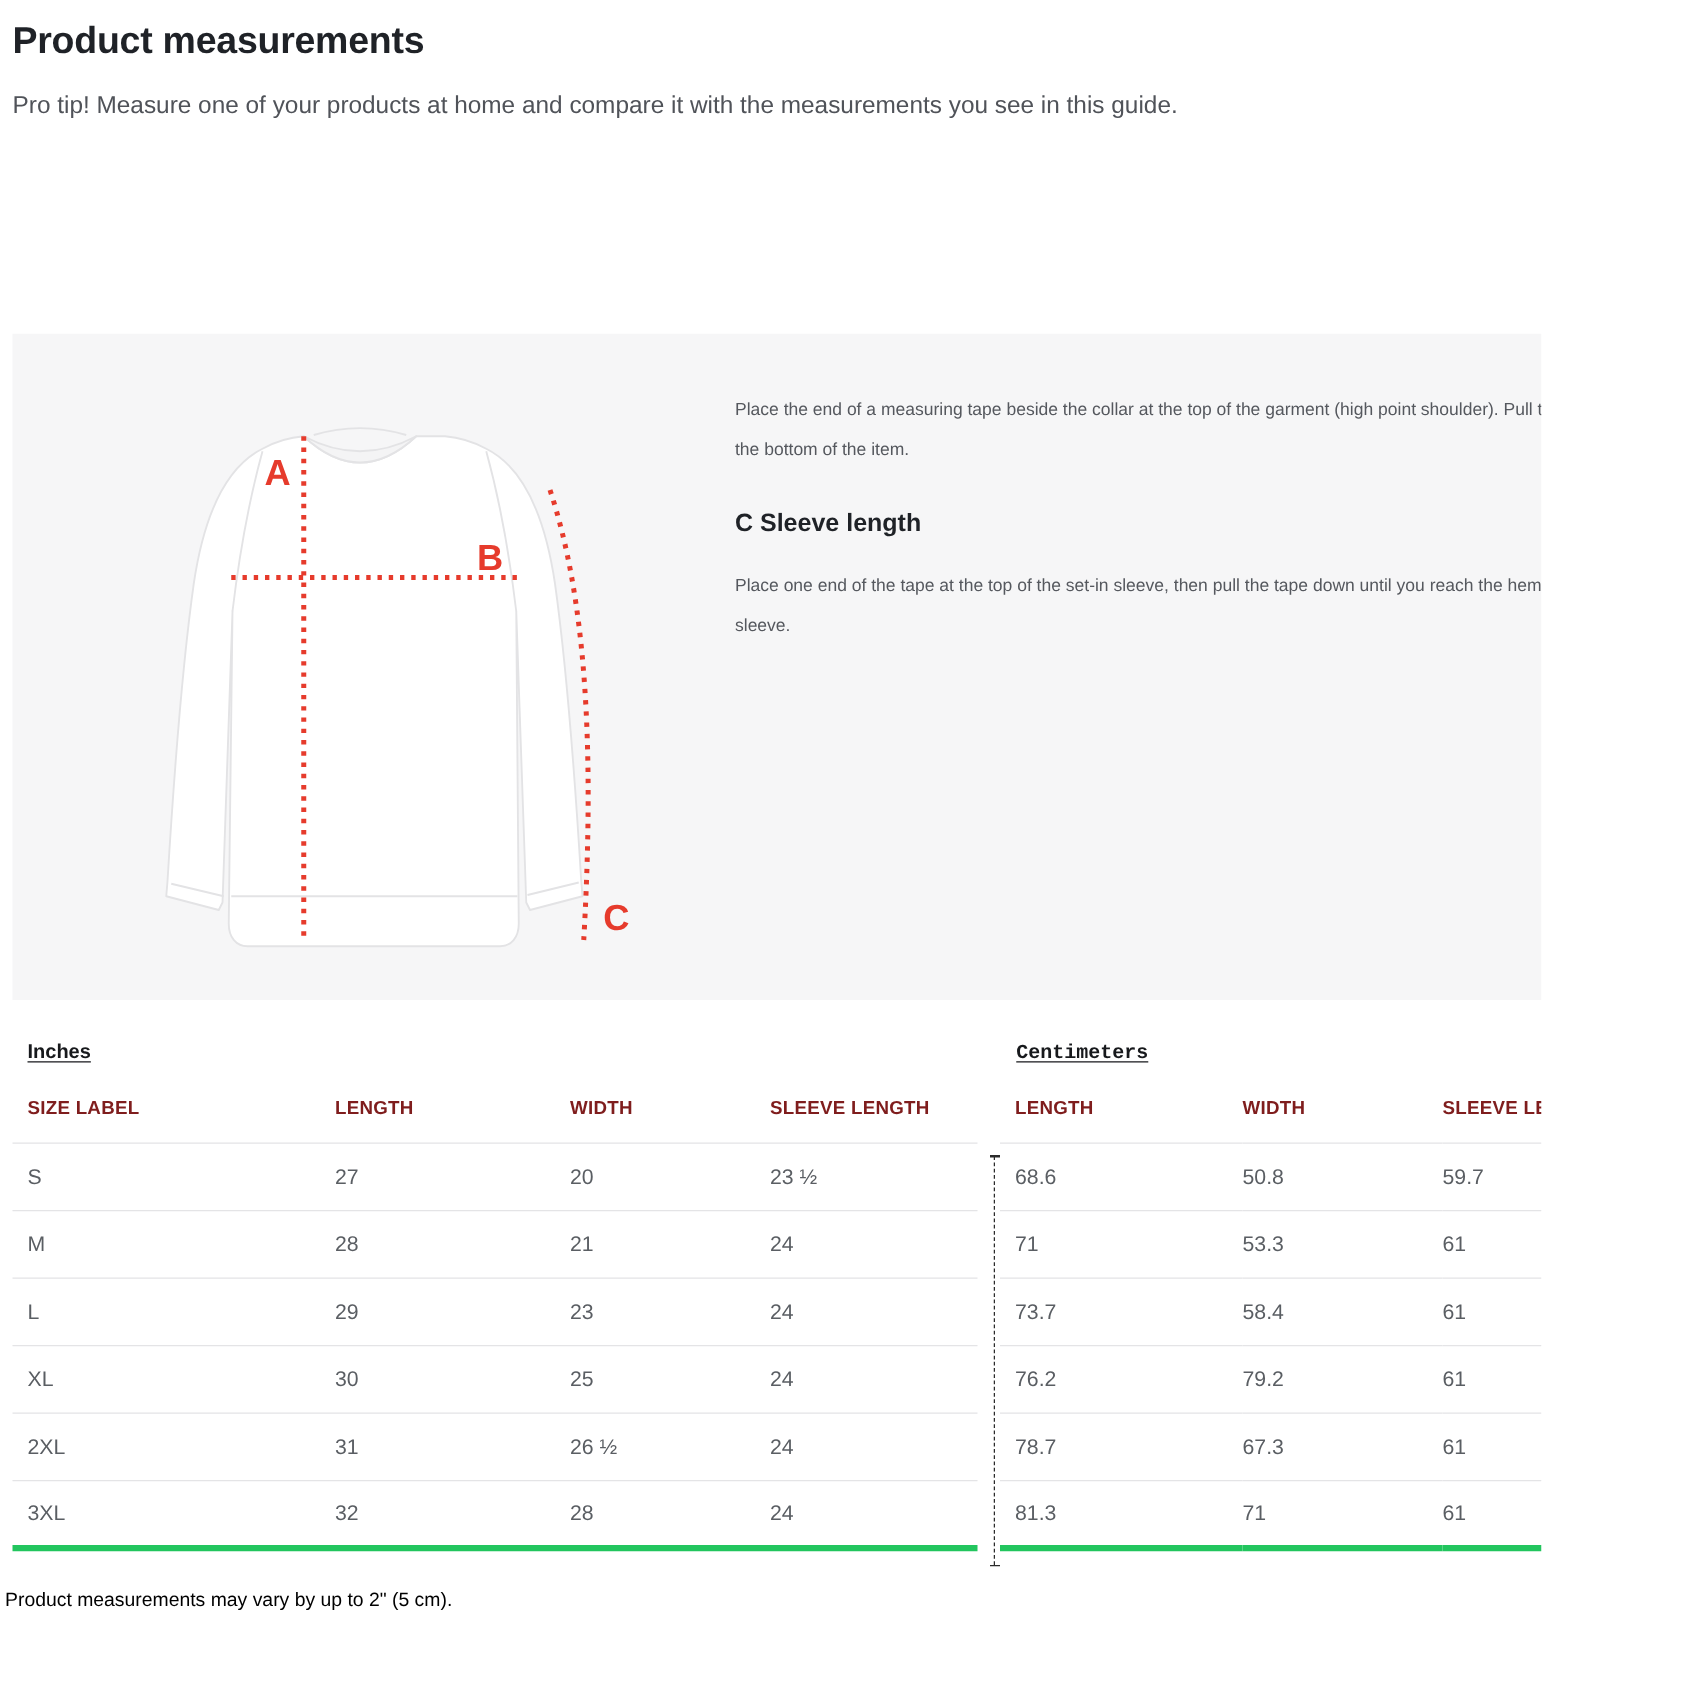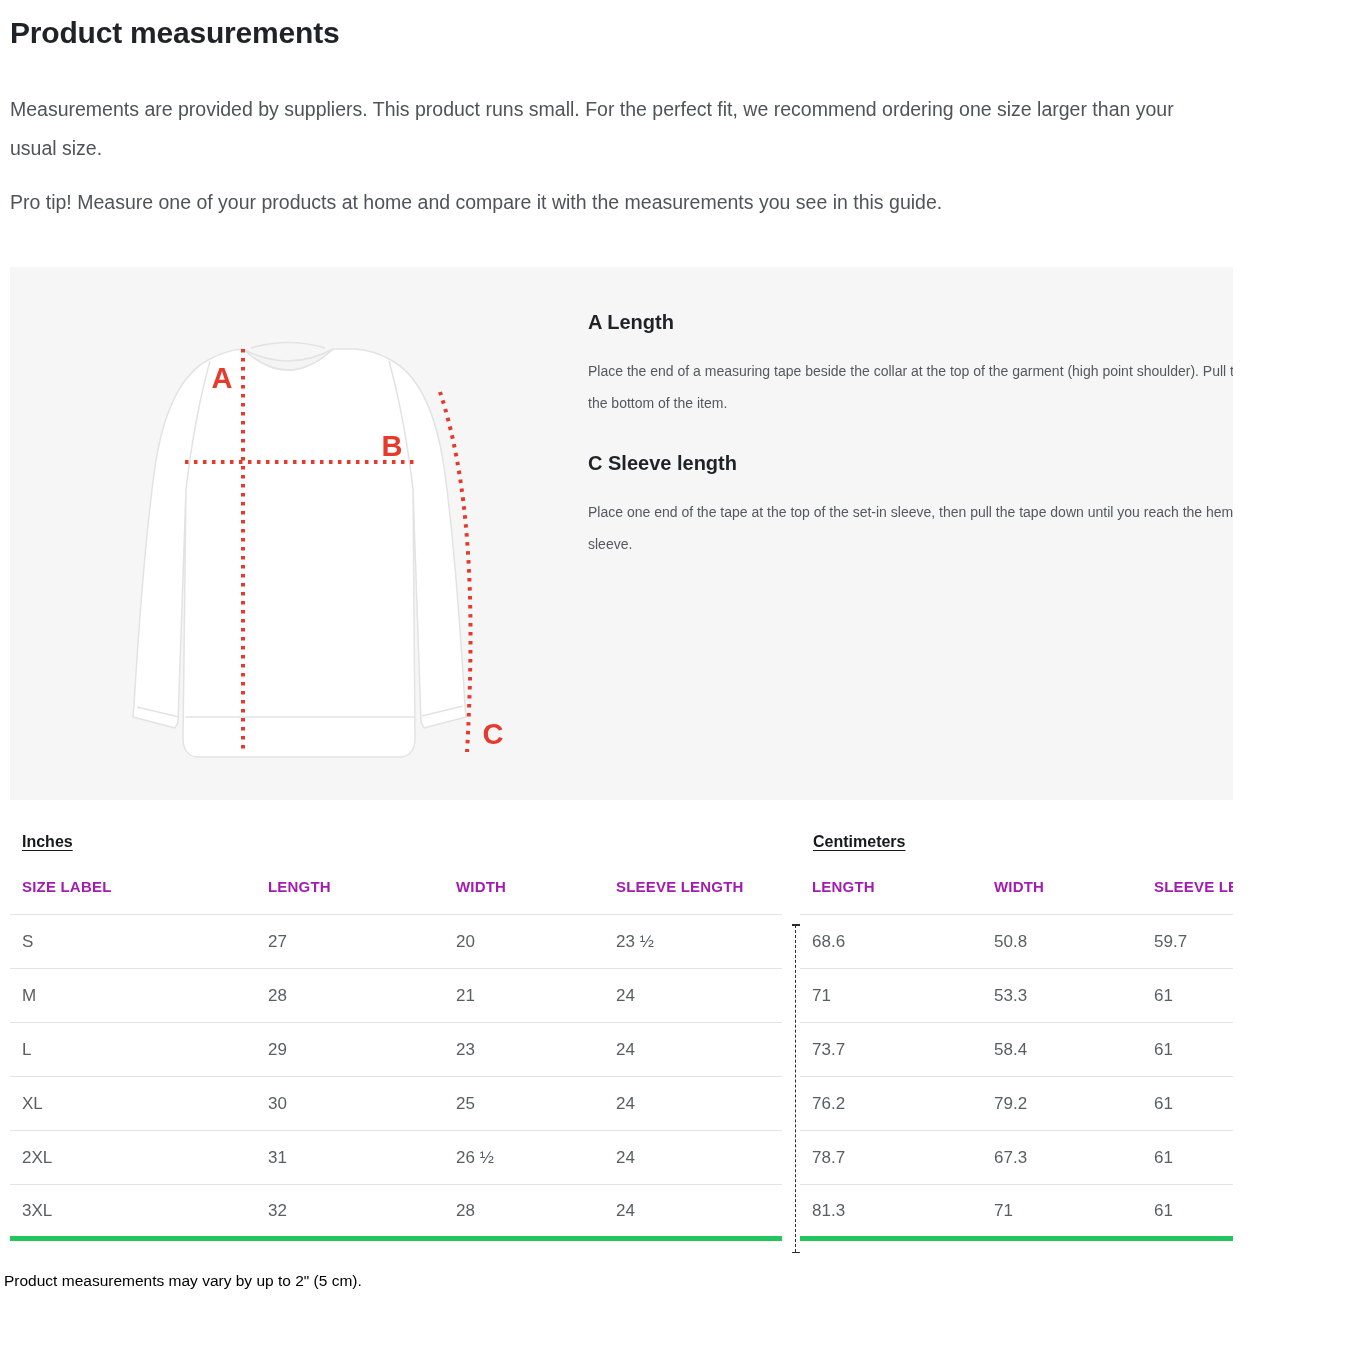--- a/index.html
+++ b/index.html
@@ -23,23 +23,23 @@
   .guide .gsec:first-child h4 { margin-top:0; }
   .guide p { font-size:14px; line-height:32px; color:#55585e; }
 
   
   .tables-row { position:absolute; left:0; top:833px; width:1350px; }
   .tbl-head { font-size:16px; font-weight:700; color:#17191c;
     text-decoration:underline; text-underline-offset:3px; }
   .in-block { position:absolute; left:10px; top:0; width:772px; }
   .cm-block { position:absolute; left:800px; top:0; width:527px; }
   .in-block .tbl-head { margin-left:12px; }
-  .cm-block .tbl-head { margin-left:13px; }
+  .cm-block .tbl-head { margin-left:13px;font-family:Liberation Mono, monospace; }
   table { border-collapse:collapse; width:100%; table-layout:fixed; margin-top:27px; }
-  th { text-align:left; font-size:15px; font-weight:700; color:#a21caf;
+  th { text-align:left; font-size:15px; font-weight:700; color:#7f1d1d;
     letter-spacing:0.2px; padding:0 0 19px 0; }
   td { font-size:17px; color:#5a5e63; height:54px; padding:0;
     border-top:1px solid #e4e4e6; vertical-align:middle; }
   tbody tr:last-child td { border-bottom:5px solid #22c55e; }
   th:first-child, td:first-child { padding-left:12px; }
 
   .divider { position:absolute; left:795px; top:92px; height:327px; width:1px;
     border-left:1px dashed #2b2b2b; }
   .divider::before, .divider::after { content:""; position:absolute; left:-4px;
     width:8px; height:1.5px; background:#2b2b2b; }
@@ -48,21 +48,20 @@
 
   .footnote { position:absolute; left:4px; top:1272px; font-size:15.5px;
     color:#000000; }
 </style>
 </head>
 <body>
 
 <div class="page">
 
   <h1 class="title">Product measurements</h1>
-  <p class="intro">Measurements are provided by suppliers. This product runs small. For the perfect fit, we recommend ordering one size larger than your usual size.</p>
   <p class="protip">Pro tip! Measure one of your products at home and compare it with the measurements you see in this guide.</p>
 
   <div class="panel">
 
     <div class="diagram">
       <svg width="420" height="440" viewBox="0 0 420 440">
 
         <g stroke="#e3e3e5" stroke-width="1.5" fill="#ffffff" stroke-linejoin="round">
           <path d="M 113 12
             C 100 13 89 17 80 22
@@ -99,21 +98,20 @@
         <g fill="#e63b2c" font-weight="bold" font-size="29px">
           <text x="92" y="51" text-anchor="middle">A</text>
           <text x="262" y="119" text-anchor="middle">B</text>
           <text x="363" y="407" text-anchor="middle">C</text>
         </g>
       </svg>
     </div>
 
     <div class="guide">
       <div class="gsec">
-        <h4>A Length</h4>
         <p>Place the end of a measuring tape beside the collar at the top of the garment (high point shoulder). Pull the tape to the bottom of the item.</p>
       </div>
       <div class="gsec">
         <h4>C Sleeve length</h4>
         <p>Place one end of the tape at the top of the set-in sleeve, then pull the tape down until you reach the hem of the sleeve.</p>
       </div>
     </div>
   </div>
 
   <div class="tables-row">

